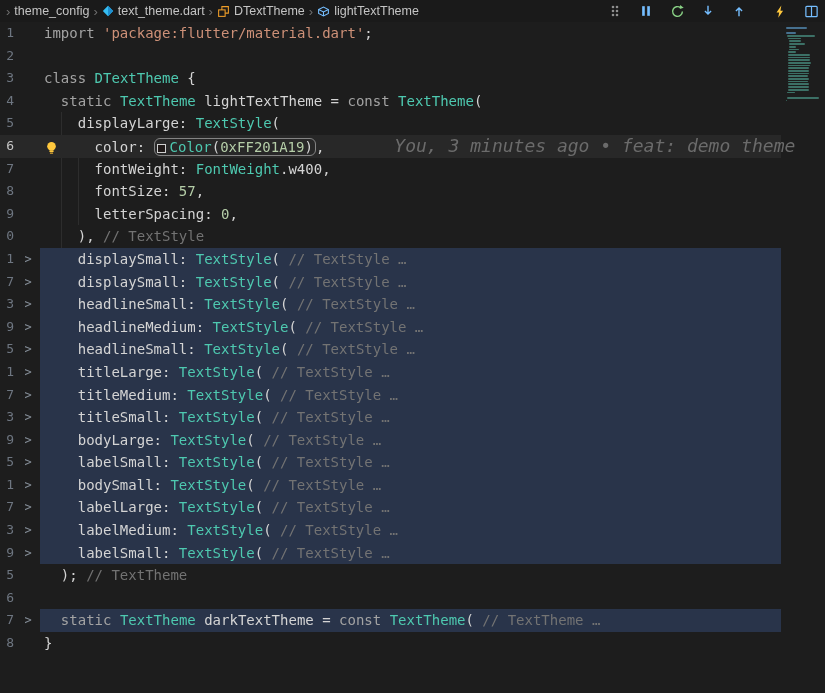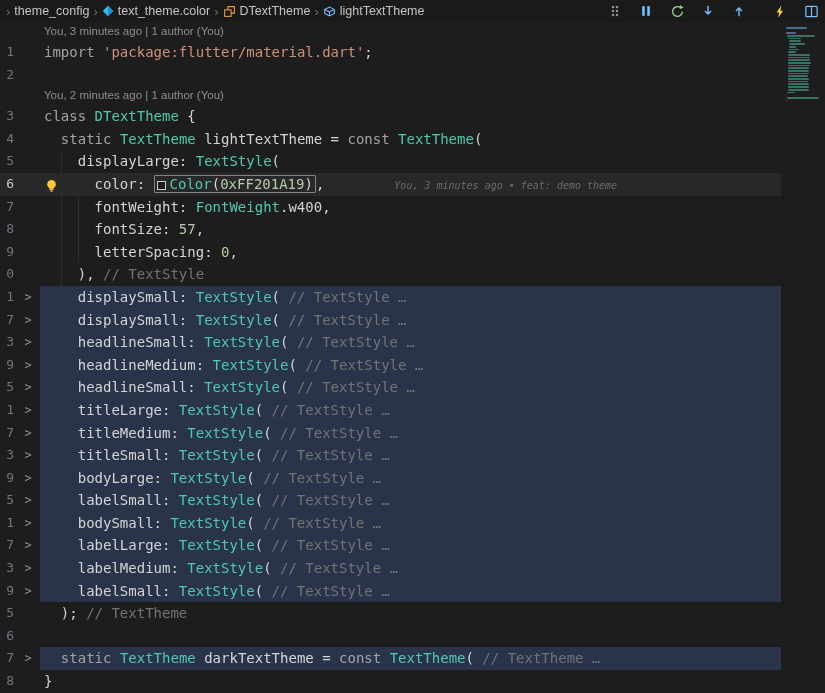--- a/index.html
+++ b/index.html
@@ -26,24 +26,24 @@
   .hl-current::before{content:"";position:absolute;left:0;right:44px;top:0;bottom:0;background:#282828}
   .hl-fold::before{content:"";position:absolute;left:40px;right:44px;top:0;bottom:0;background:#29344a}
   .lnum{width:14px;flex:none;text-align:right;color:#6e7681;font-size:13px;position:relative}
   .hl-current .lnum{color:#c6c6c6}
   .foldcol{width:28px;flex:none;text-align:center;color:#848d97;font-size:12px;position:relative;cursor:pointer}
   .codewrap{position:relative;flex:1;padding-left:2px}
   .tk-kw{color:#a3a3a3}.tk-ty{color:#4ec9b0}.tk-pl{color:#d4d4d4}
   .tk-st{color:#ce9178}.tk-nu{color:#b5cea8}.tk-cm{color:#737373}
   .g1::before,.g2::before{content:"";position:absolute;left:19px;top:0;bottom:0;width:1px;background:#2d2d2d}
   .g2::after{content:"";position:absolute;left:36px;top:0;bottom:0;width:1px;background:#2d2d2d}
-  .colorbox{border:1px solid #848484;border-radius:1px;padding:0 2px}
+  .colorbox{border:1px solid #848484;border-radius:6px;padding:0 2px}
   .swatch{display:inline-block;width:9px;height:9px;border:1px solid #cfcfcf;margin-right:4px;vertical-align:-1px}
   .bulb{position:absolute;left:45px;top:4px;z-index:2;cursor:pointer}
-  .inline-blame{color:#6b6b6b;font-style:italic;margin-left:70px;font-size:10px}
+  .inline-blame{color:#6b6b6b;font-style:italic;margin-left:70px;font-size:18px}
   .minimap{position:absolute;top:3px;right:0;width:44px;padding:2px 3px 0 5px;z-index:5}
   .mm-line{height:1.7px;margin-bottom:1px;border-radius:1px}
 </style>
 </head>
 <body>
 
 <div class="screen">
   <div class="topbar">
     <div class="bc">
         <span class="bc-sep">›</span>
@@ -51,21 +51,21 @@
           <span>theme_config</span>
         </span>
         <span class="bc-sep">›</span>
         <span class="bc-item">
           <span class="bc-icon">
             <svg width="12" height="12" viewBox="0 0 12 12">
               <path d="M6 .8 11.2 6 6 11.2.8 6Z" fill="#35bdf2"></path>
               <path d="M6 .8 11.2 6 6 11.2Z" fill="#1e8fd0"></path>
             </svg>
           </span>
-          <span>text_theme.color</span>
+          <span>text_theme.dart</span>
         </span>
         <span class="bc-sep">›</span>
         <span class="bc-item">
           <span class="bc-icon">
             <svg viewBox="0 0 16 16" width="13" height="13" fill="none" stroke="#ee9d28" stroke-width="1.3">
               <rect x="2" y="6" width="8" height="8"></rect>
               <path d="M6 6V2h8v8h-4"></path>
             </svg>
           </span>
           <span>DTextTheme</span>
@@ -124,24 +124,22 @@
       <span class="tb-btn">
         <svg width="15" height="15" viewBox="0 0 16 16">
             <rect x="2" y="2.5" width="12" height="11" rx="1" fill="none" stroke="#75beff" stroke-width="1.3"></rect>
             <line x1="8" y1="2.5" x2="8" y2="13.5" stroke="#75beff" stroke-width="1.3"></line>
           </svg>
       </span>
     </div>
   </div>
   <div class="editor">
     <div class="code-area">
-        <div class="blame-row">You, 3 minutes ago | 1 author (You)</div>
         <div class="row"><span class="lnum">1</span><span class="foldcol"></span><span class="codewrap"><span class="tk-kw">import</span><span class="tk-pl"> </span><span class="tk-st">'package:flutter/material.dart'</span><span class="tk-pl">;</span></span></div>
         <div class="row"><span class="lnum">2</span><span class="foldcol"></span><span class="codewrap"></span></div>
-        <div class="blame-row">You, 2 minutes ago | 1 author (You)</div>
         <div class="row"><span class="lnum">3</span><span class="foldcol"></span><span class="codewrap"><span class="tk-kw">class</span><span class="tk-pl"> </span><span class="tk-ty">DTextTheme</span><span class="tk-pl"> {</span></span></div>
         <div class="row"><span class="lnum">4</span><span class="foldcol"></span><span class="codewrap"><span class="tk-pl">  </span><span class="tk-kw">static</span><span class="tk-pl"> </span><span class="tk-ty">TextTheme</span><span class="tk-pl"> lightTextTheme = </span><span class="tk-kw">const</span><span class="tk-pl"> </span><span class="tk-ty">TextTheme</span><span class="tk-pl">(</span></span></div>
         <div class="row"><span class="lnum">5</span><span class="foldcol"></span><span class="codewrap g1"><span class="tk-pl">    displayLarge: </span><span class="tk-ty">TextStyle</span><span class="tk-pl">(</span></span></div>
         <div class="row hl-current"><span class="lnum">6</span><span class="foldcol"></span><span class="codewrap"><span class="tk-pl">      color: </span><span class="colorbox"><span class="swatch" style="background: rgb(32, 26, 25);"></span><span class="tk-ty">Color</span><span class="tk-pl">(</span><span class="tk-nu">0xFF201A19</span><span class="tk-pl">)</span></span><span class="tk-pl">,</span><span class="inline-blame">You, 3 minutes ago • feat: demo theme</span></span><span class="bulb"><svg width="13" height="14" viewBox="0 0 13 14">
               <circle cx="6.5" cy="5.2" r="4.3" fill="#ffc83d"></circle>
               <rect x="4.4" y="9.3" width="4.2" height="1.6" rx="0.5" fill="#ffc83d"></rect>
               <rect x="4.9" y="11.4" width="3.2" height="1.4" rx="0.5" fill="#e0a92f"></rect>
             </svg></span></div>
         <div class="row"><span class="lnum">7</span><span class="foldcol"></span><span class="codewrap g2"><span class="tk-pl">      fontWeight: </span><span class="tk-ty">FontWeight</span><span class="tk-pl">.w400,</span></span></div>
         <div class="row"><span class="lnum">8</span><span class="foldcol"></span><span class="codewrap g2"><span class="tk-pl">      fontSize: </span><span class="tk-nu">57</span><span class="tk-pl">,</span></span></div>

